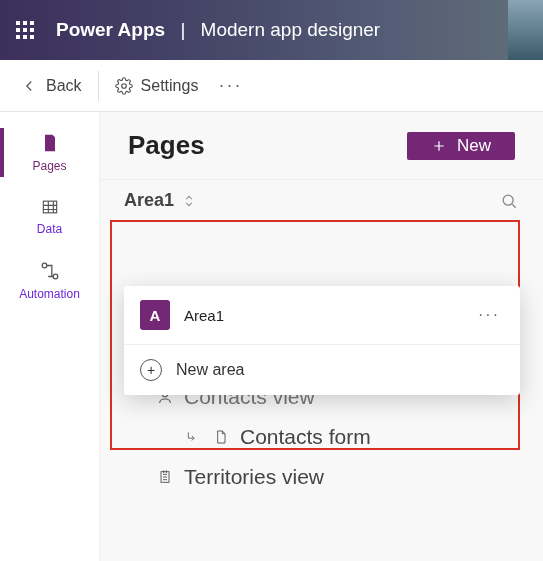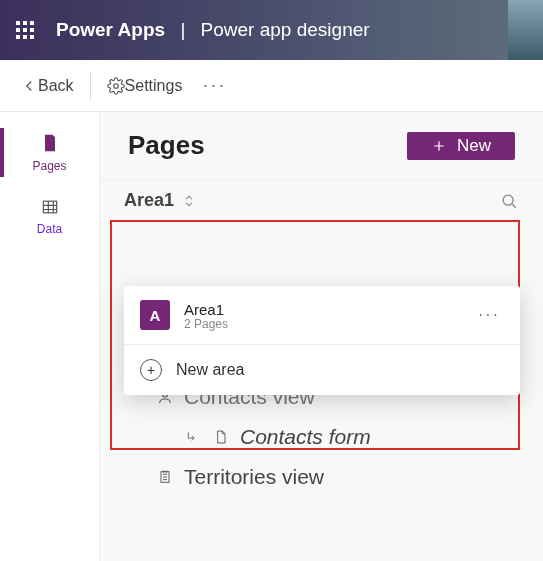--- a/index.html
+++ b/index.html
@@ -35,21 +35,21 @@
   .brand { font-size: 19px; font-weight:600; color:#fff; }
   .brand-sep { margin: 0 10px; font-weight:300; }
   .brand-sub { font-weight:400; }
 
   
   .cmdbar {
     height: 52px; display:flex; align-items:center; padding: 0 10px;
     border-bottom:1px solid #e5e5e5;
     color:#555;
   }
-  .cmd { display:flex; align-items:center; padding:6px 10px; border-radius:3px; cursor:pointer; font-size:16px; color:#444;}
+  .cmd { display:flex; align-items:center; gap:8px; padding:6px 10px; border-radius:3px; cursor:pointer; font-size:16px; color:#444;}
   .divider { width:1px; height:30px; background:#ddd; margin:0 6px; }
   .icon { display:inline-flex; align-items:center; justify-content:center; }
   .more-h { cursor:pointer; padding:6px 10px; color:#666; font-size:18px; letter-spacing:2px;}
 
   
   .body { display:flex; height: calc(561px - 60px - 52px); }
   .rail { width: 100px; border-right:1px solid #eee; display:flex; flex-direction:column; align-items:center; padding-top:8px;}
   .rail-item { width:100%; display:flex; flex-direction:column; align-items:center; gap:5px; padding:12px 0; font-size:12px; color:#6d28d9; cursor:pointer; position:relative;}
   .rail-item.active { color:#742774; }
   .rail-item.active::before { content:""; position:absolute; left:0; top:8px; bottom:8px; width:4px; background:#742774;}
@@ -83,21 +83,21 @@
   .dd-item .meta .name { font-size:15px; color:#222;}
   .dd-item .meta .sub { font-size:12px; color:#888; line-height:1;}
   .dd-item .more { color:#666; font-size:16px; letter-spacing:2px; padding:4px;}
   .dd-sep { height:1px; background:#eee;}
   .dd-new { display:flex; align-items:center; gap:14px; padding:14px 16px; cursor:pointer; font-size:16px; color:#333;}
   .dd-new .circ { width:22px; height:22px; border:1.5px solid #555; border-radius:50%; display:flex; align-items:center; justify-content:center; font-size:14px; line-height:1;}
 
   
   .tree { padding: 6px 0 0 28px; }
   .tree-row { display:flex; align-items:center; gap:10px; padding:8px 10px 8px 28px; font-size:21px; color:#444;}
-  .tree-row.indent { padding-left:56px;font-style:italic; }
+  .tree-row.indent { padding-left:56px; }
   .tree-row .ic { color:#555; width:18px; display:inline-flex; justify-content:center;}
   .tree-row.obscured { color:#777; }
 
   svg { display:block; }
 </style>
 </head>
 <body>
 
 <div class="header">
   <div class="waffle">
@@ -107,21 +107,21 @@
     <span></span>
       <span></span>
       <span></span>
     <span></span>
       <span></span>
       <span></span>
   </div>
   <div class="brand">
     <span>Power Apps</span>
     <span class="brand-sep">|</span>
-    <span class="brand-sub">Power app designer</span>
+    <span class="brand-sub">Modern app designer</span>
   </div>
   <div class="hdr-right-strip"></div>
 </div>
 
 <div class="cmdbar">
   <div class="cmd">
     <span class="icon">
       <svg width="18" height="18" viewBox="0 0 24 24" fill="none" stroke="#555" stroke-width="1.6">
           <path d="M15 6l-6 6 6 6"></path>
         </svg>
@@ -154,20 +154,30 @@
     </div>
     <div class="rail-item">
       <span class="icon">
         <svg width="20" height="20" viewBox="0 0 24 24" fill="none" stroke="#555" stroke-width="1.4">
             <rect x="4" y="5" width="16" height="14"></rect>
             <path d="M4 10h16M4 15h16M10 5v14M16 5v14"></path>
           </svg>
       </span>
       <span class="lbl">Data</span>
     </div>
+    <div class="rail-item">
+      <span class="icon">
+        <svg width="22" height="22" viewBox="0 0 24 24" fill="none" stroke="#555" stroke-width="1.4">
+            <circle cx="6" cy="6" r="2.5"></circle>
+            <circle cx="18" cy="18" r="2.5"></circle>
+            <path d="M8.5 6H14v6M10 18h5.5M14 12v6"></path>
+          </svg>
+      </span>
+      <span class="lbl">Automation</span>
+    </div>
   </div>
 
   <div class="main">
     <div class="main-header">
       <div class="main-title">Pages</div>
       <button class="new-btn">
         <span class="plus">
           <svg width="16" height="16" viewBox="0 0 24 24" fill="none" stroke="#fff" stroke-width="1.8">
               <path d="M12 5v14M5 12h14"></path>
             </svg>
@@ -227,21 +237,20 @@
       </div>
     </div>
   </div>
 </div>
 
 <div class="dropdown">
   <div class="dd-item">
     <div class="avatar">A</div>
     <div class="meta">
       <div class="name">Area1</div>
-      <div class="sub">2 Pages</div>
     </div>
     <div class="more">···</div>
   </div>
   <div class="dd-sep"></div>
   <div class="dd-new">
     <span class="circ">+</span>
     <span>New area</span>
   </div>
 </div>
 

